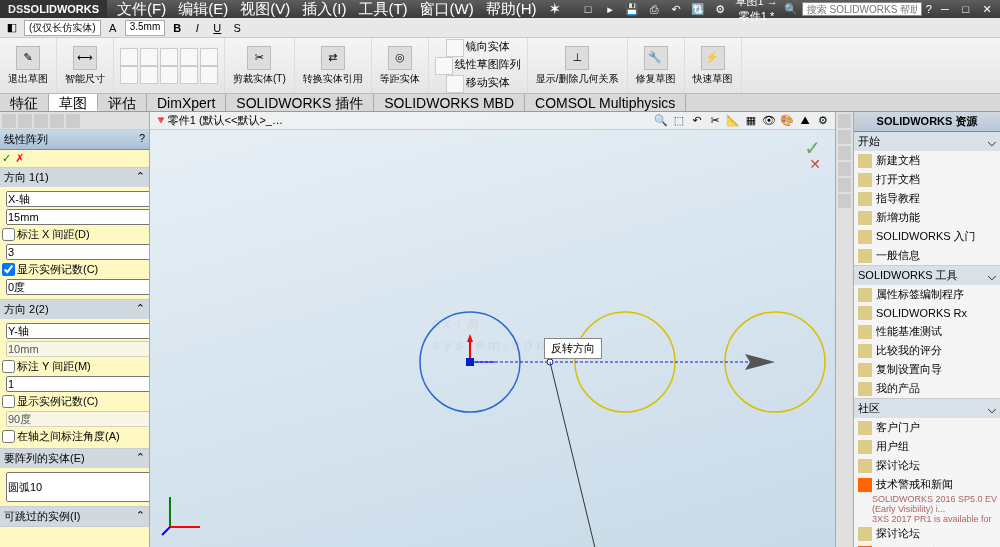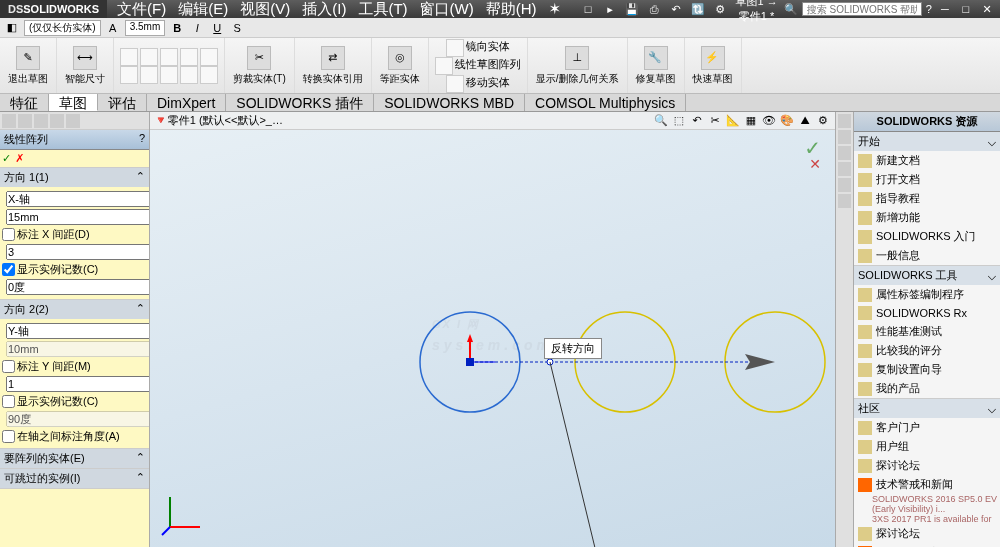--- a/index.html
+++ b/index.html
@@ -317,20 +317,26 @@
             <label>在轴之间标注角度(A)</label>
           </div>
       </div>
     </div>
 
     <div class="lp-section">
       <div class="lp-sechead">
           <span>要阵列的实体(E)</span>
           <span>⌃</span>
         </div>
+      <div class="lp-body">
+        <div class="lp-row">
+            <span class="ic"></span>
+            <input style="height: 30px;" value="圆弧10">
+          </div>
+      </div>
     </div>
 
     <div class="lp-section">
       <div class="lp-sechead">
           <span>可跳过的实例(I)</span>
           <span>⌃</span>
         </div>
     </div>
   </div>
 

